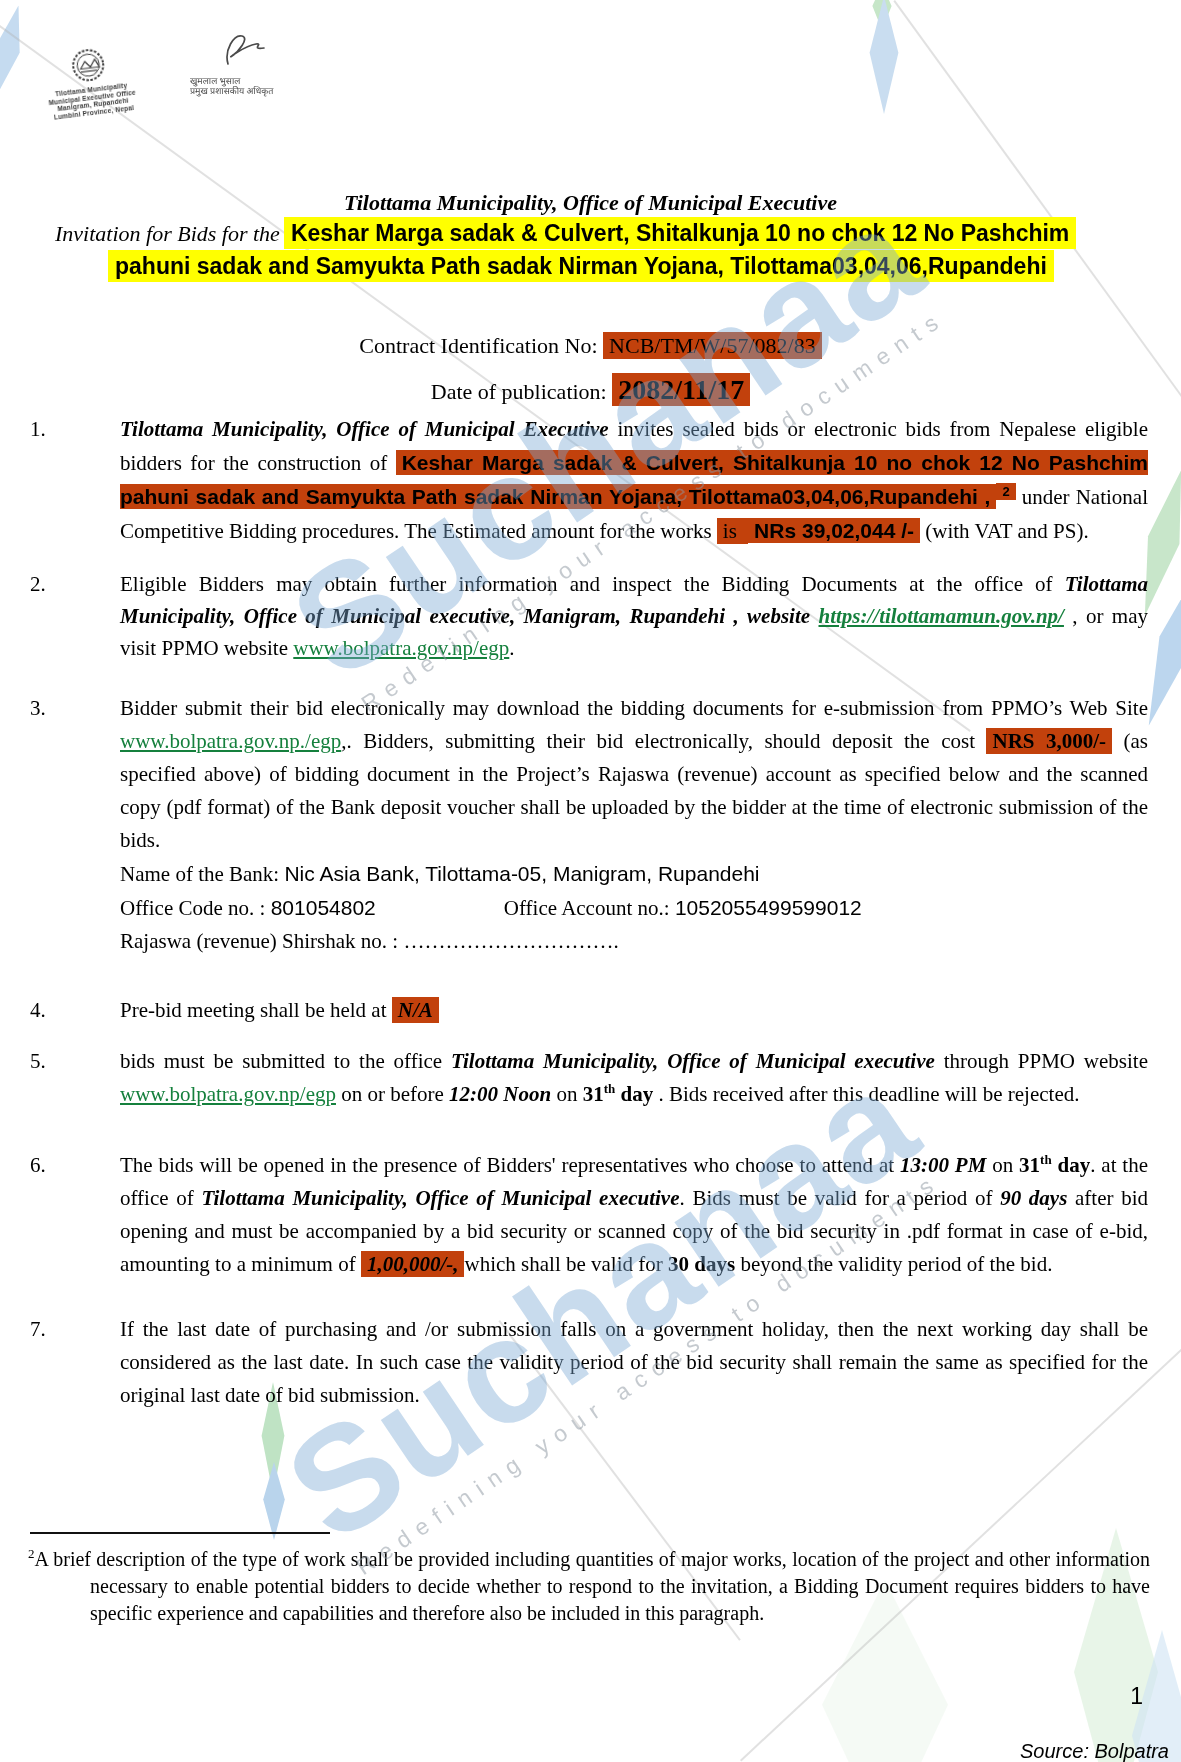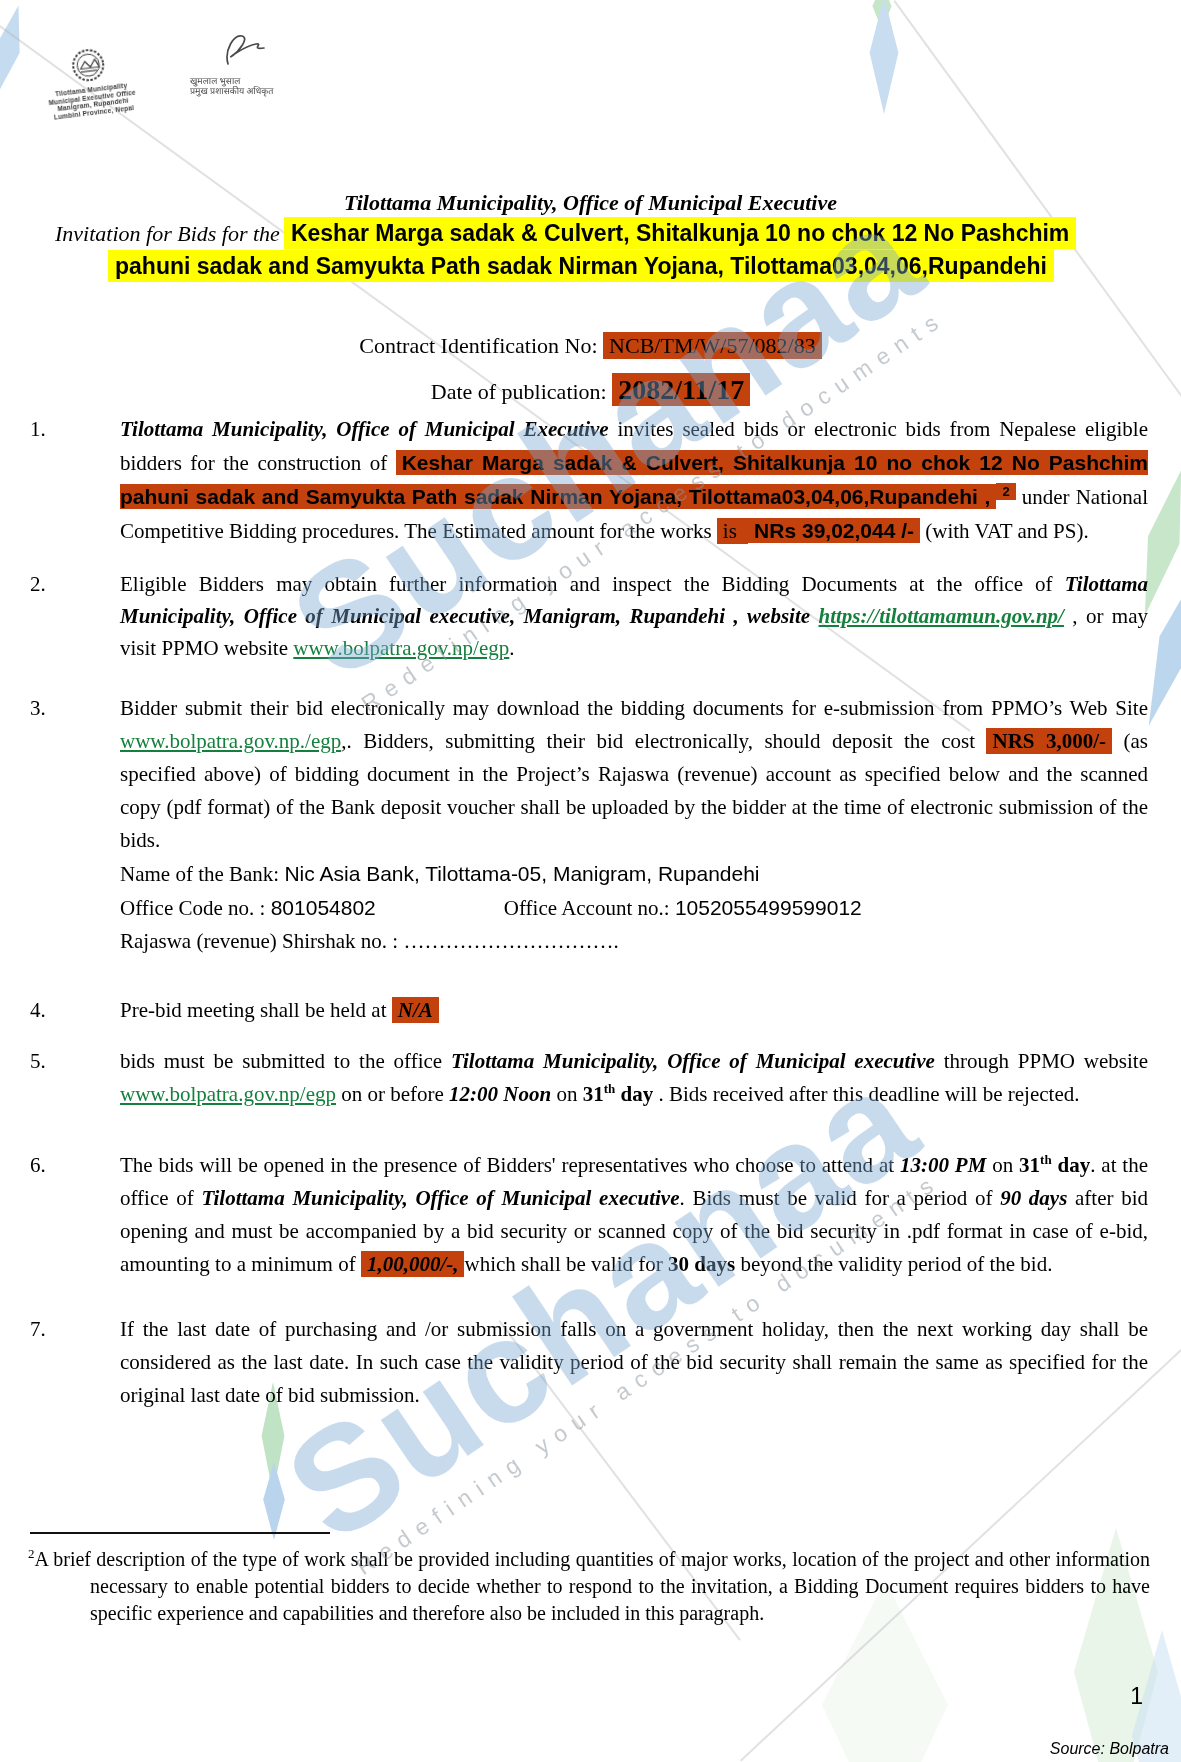--- a/index.html
+++ b/index.html
@@ -40,21 +40,21 @@
   .hl{background:#c2410c;padding:1px 6px;}
   .sans{font-family:"Liberation Sans",sans-serif;}
   .u{text-decoration:underline;}
   .link{color:#15803d;}
   .sup{vertical-align:super;font-size:13px;line-height:0;}
   .gap{display:inline-block;width:128px;}
   
   .fn-rule{left:30px;top:1532px;width:300px;border-top:2.5px solid #111;}
   .footnote{left:28px;top:1546px;width:1122px;font-size:20px;line-height:27px;text-align:justify;padding-left:62px;text-indent:-62px;box-sizing:border-box;}
   .pagenum{right:38px;top:1683px;font-family:"Liberation Sans",sans-serif;font-size:23px;}
-  .source{right:12px;top:1740px;font-family:"Liberation Sans",sans-serif;font-style:italic;font-size:16px;}
+  .source{right:12px;top:1740px;font-family:"Liberation Sans",sans-serif;font-style:italic;font-size:20px;}
 </style>
 </head>
 <body>
 
 <div class="page">
 
   <div class="kite" style="left:-14px;top:4px;width:42px;height:95px;background:#c5dbf0;transform:rotate(14deg);"></div>
   <div class="kite" style="left:866px;top:-16px;width:32px;height:46px;background:#c6e6c8;"></div>
   <div class="kite" style="left:860px;top:-4px;width:48px;height:118px;background:#c9ddf0;"></div>
   <div class="kite" style="left:1136px;top:468px;width:54px;height:150px;background:#c8e6ca;transform:rotate(14deg);"></div>

